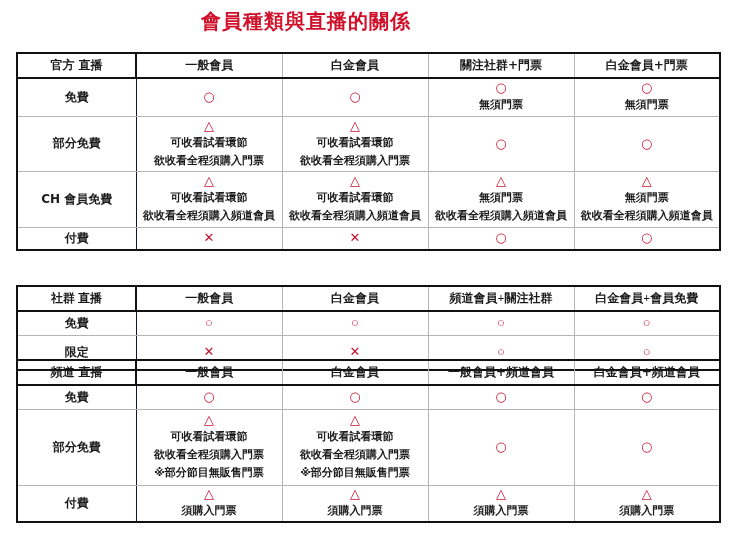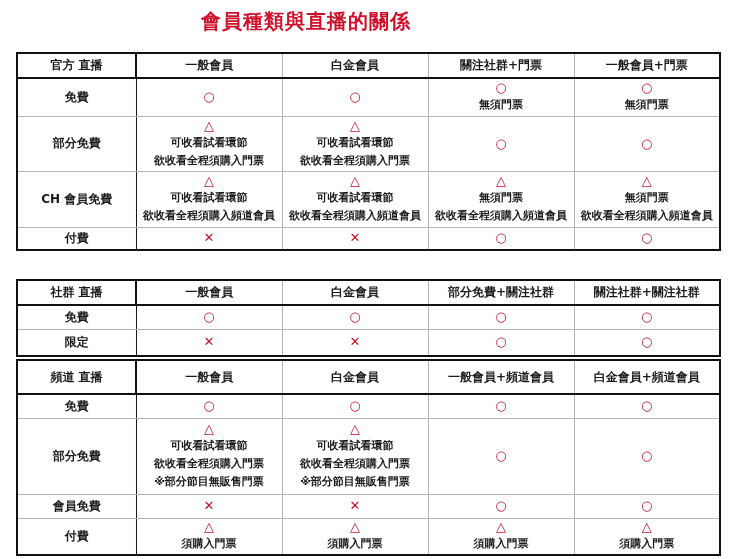--- a/index.html
+++ b/index.html
@@ -10,42 +10,42 @@
   table.grid { position: absolute; left: 16px; width: 702px; border-collapse: collapse;
                table-layout: fixed; border: 2px solid #111; }
   table.grid td, table.grid th { border: 1px solid #b5b5b5; text-align: center; vertical-align: middle;
                padding: 0; font-size: 11px; font-weight: bold; line-height: 17px; }
   table.grid th { font-size: 12px; border-bottom: 2px solid #111; }
   table.grid .rowhead { font-size: 12px; border-right: 1px solid #0f172a; }
   table.grid th.rowhead { border-right: 2px solid #111; }
   col.c0 { width: 119px; } col.cx { width: 146px; }
   .mark { display: block; font-size: 13px; line-height: 16px; font-weight: normal; }
   .note { display: block; font-size: 11px; line-height: 18px; }
-  .t1 { top: 52px; padding-left: 14px; } .t2 { top: 279px; } .t3 { top: 359px; }
+  .t1 { top: 52px; padding-left: 14px; } .t2 { top: 285px; font-family: Liberation Serif, serif; } .t3 { top: 359px; }
 </style>
 </head>
 <body>
 
 <div class="title" style="color: rgb(208, 16, 42);">會員種類與直播的關係</div>
 
 <table class="grid t1">
   <colgroup>
       <col class="c0">
       <col class="cx">
       <col class="cx">
       <col class="cx">
       <col class="cx">
     </colgroup>
   <thead>
       <tr style="height: 25px;">
         <th class="rowhead">官方 直播</th>
         <th>一般會員</th>
         <th>白金會員</th>
         <th>關注社群+門票</th>
-        <th>一般會員+門票</th>
+        <th>白金會員+門票</th>
       </tr>
     </thead>
   <tbody>
       <tr style="height: 38px;">
         <td class="rowhead">免費</td>
         <td>
           <span class="mark" style="color: rgb(200, 16, 46);">○</span>
         </td>
         <td>
           <span class="mark" style="color: rgb(200, 16, 46);">○</span>
@@ -125,41 +125,41 @@
       <col class="cx">
       <col class="cx">
       <col class="cx">
       <col class="cx">
     </colgroup>
   <thead>
       <tr style="height: 25px;">
         <th class="rowhead">社群 直播</th>
         <th>一般會員</th>
         <th>白金會員</th>
-        <th>部分免費+關注社群</th>
-        <th>關注社群+關注社群</th>
+        <th>頻道會員+關注社群</th>
+        <th>白金會員+會員免費</th>
       </tr>
     </thead>
   <tbody>
       <tr style="height: 24px;">
         <td class="rowhead">免費</td>
         <td>
           <span class="mark" style="color: rgb(200, 16, 46);">○</span>
         </td>
         <td>
           <span class="mark" style="color: rgb(200, 16, 46);">○</span>
         </td>
         <td>
           <span class="mark" style="color: rgb(200, 16, 46);">○</span>
         </td>
         <td>
           <span class="mark" style="color: rgb(200, 16, 46);">○</span>
         </td>
       </tr>
-      <tr style="height: 27px;">
+      <tr style="height: 35px;">
         <td class="rowhead">限定</td>
         <td>
           <span class="mark" style="color: rgb(200, 16, 46);">✕</span>
         </td>
         <td>
           <span class="mark" style="color: rgb(200, 16, 46);">✕</span>
         </td>
         <td>
           <span class="mark" style="color: rgb(200, 16, 46);">○</span>
         </td>
@@ -172,21 +172,21 @@
 
 <table class="grid t3">
   <colgroup>
       <col class="c0">
       <col class="cx">
       <col class="cx">
       <col class="cx">
       <col class="cx">
     </colgroup>
   <thead>
-      <tr style="height: 34px;">
+      <tr style="height: 25px;">
         <th class="rowhead">頻道 直播</th>
         <th>一般會員</th>
         <th>白金會員</th>
         <th>一般會員+頻道會員</th>
         <th>白金會員+頻道會員</th>
       </tr>
     </thead>
   <tbody>
       <tr style="height: 24px;">
         <td class="rowhead">免費</td>
@@ -217,35 +217,20 @@
           <span class="note">欲收看全程須購入門票</span>
           <span class="note">※部分節目無販售門票</span>
         </td>
         <td>
           <span class="mark" style="color: rgb(200, 16, 46);">○</span>
         </td>
         <td>
           <span class="mark" style="color: rgb(200, 16, 46);">○</span>
         </td>
       </tr>
-      <tr style="height: 24px;">
-        <td class="rowhead">會員免費</td>
-        <td>
-          <span class="mark" style="color: rgb(200, 16, 46);">✕</span>
-        </td>
-        <td>
-          <span class="mark" style="color: rgb(200, 16, 46);">✕</span>
-        </td>
-        <td>
-          <span class="mark" style="color: rgb(200, 16, 46);">○</span>
-        </td>
-        <td>
-          <span class="mark" style="color: rgb(200, 16, 46);">○</span>
-        </td>
-      </tr>
       <tr style="height: 37px;">
         <td class="rowhead">付費</td>
         <td>
           <span class="mark" style="color: rgb(200, 16, 46);">△</span>
           <span class="note">須購入門票</span>
         </td>
         <td>
           <span class="mark" style="color: rgb(200, 16, 46);">△</span>
           <span class="note">須購入門票</span>
         </td>

